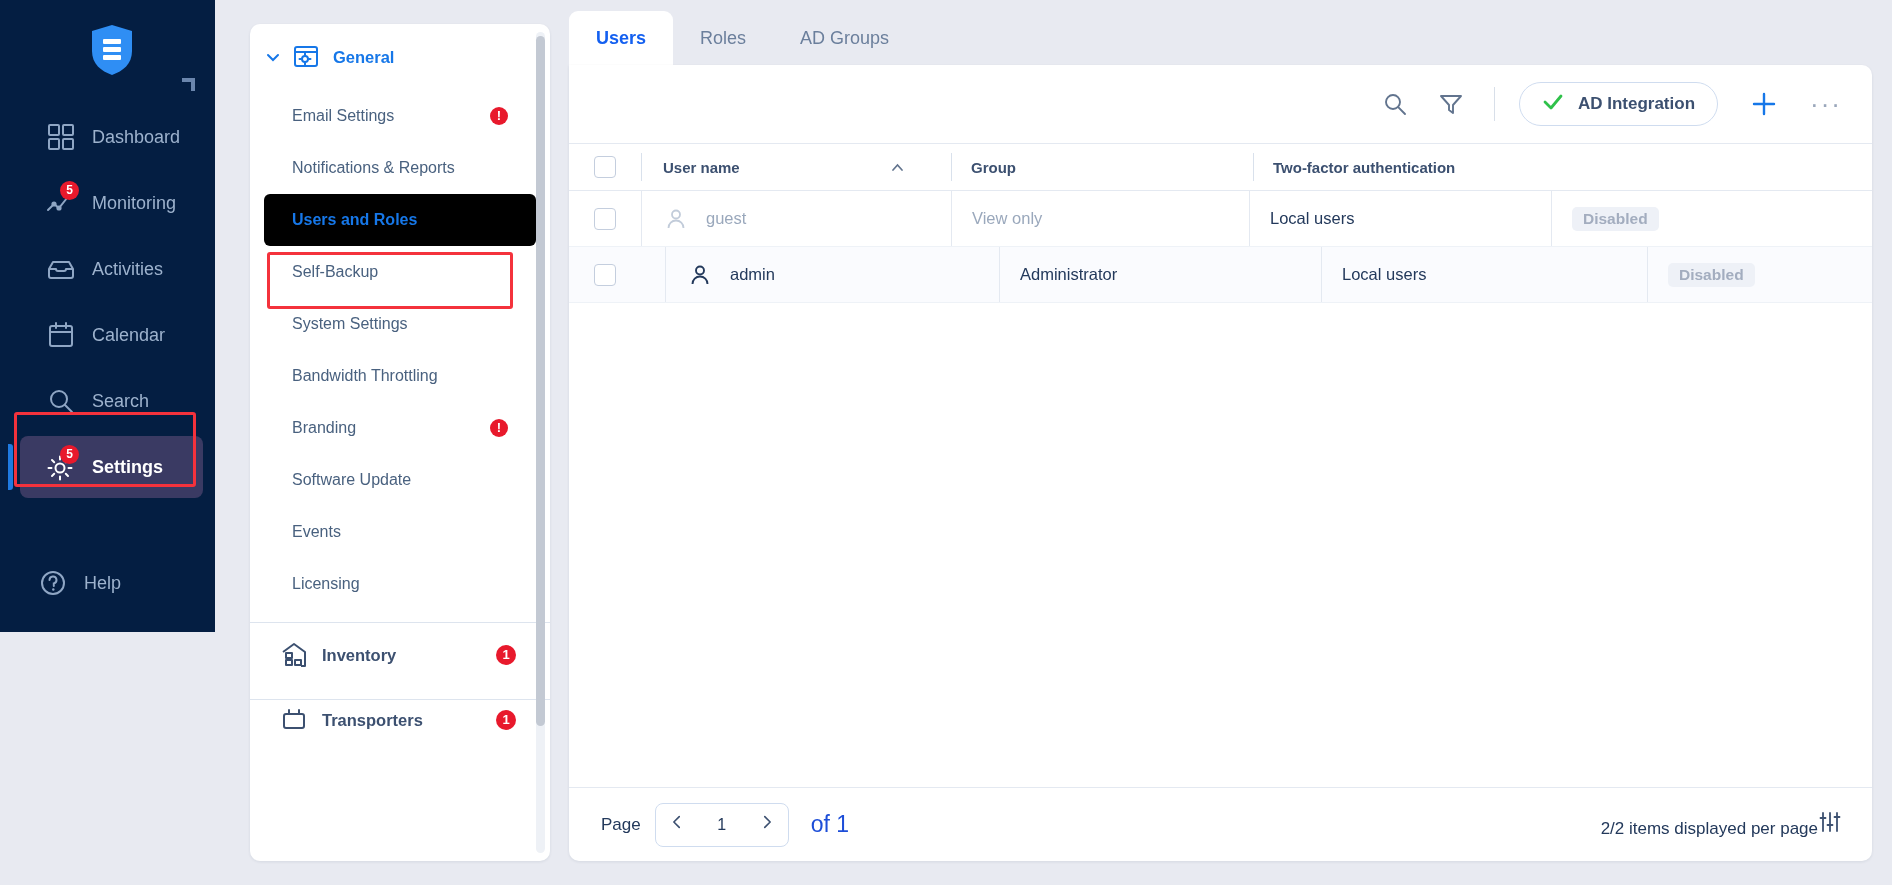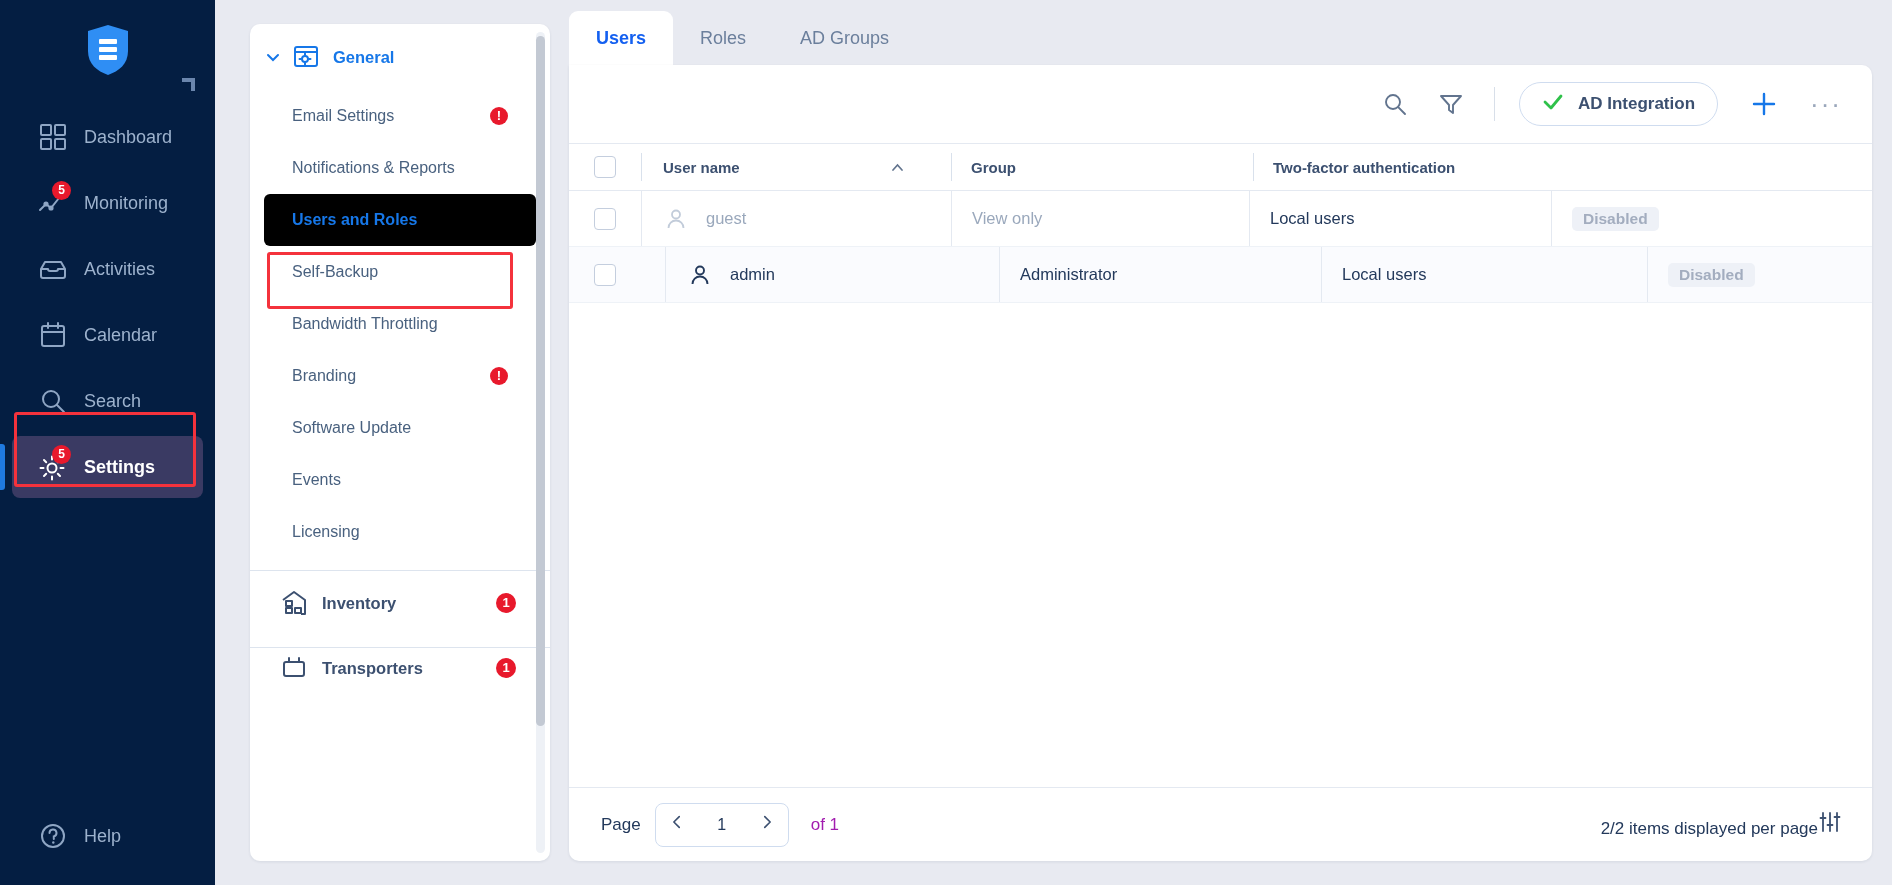--- a/index.html
+++ b/index.html
@@ -6,24 +6,25 @@
   html, body {
     width: 1892px; height: 885px;
     font-family: "Liberation Sans", sans-serif;
     background: #e8eaf1;
     overflow: hidden;
   }
   .app { display: flex; width: 1892px; height: 885px; position: relative; }
 
   
   .leftnav {
-    width: 215px; height: 885px;
+    width: 215px; height: 632px;
     background: #041e42;
     flex: 0 0 215px;
     position: relative;
+    padding-left: 8px;
   }
   .logo-wrap { height: 100px; display: flex; align-items: center; justify-content: center; position: relative; }
   .shield { width: 44px; height: 52px; position: relative; }
   .corner-mark {
     position: absolute; right: 20px; top: 78px;
     width: 13px; height: 13px;
     border-top: 4px solid #6b86ad; border-right: 4px solid #6b86ad;
   }
   .nav-list { margin-top: 6px; }
   .nav-item {
@@ -190,21 +191,21 @@
   .pager {
     display: flex; align-items: center;
     height: 44px; border: 1px solid #cfdcef; border-radius: 8px; background: #fff;
   }
   .pg-arrow { width: 42px; text-align: center; color: #3c5070; font-size: 20px; cursor: pointer; }
   .pg-num {
     width: 48px; text-align: center; color: #23395b; font-size: 16px;
     border: none; outline: none; background: transparent;
     font-family: "Liberation Sans", sans-serif;
   }
-  .pg-of { margin-left: 22px; color: #a21caf; font-size: 17px; }
+  .pg-of { margin-left: 22px; color: #1d4ed8; font-size: 23px; }
   .pg-right { margin-left: auto; display: flex; align-items: flex-end; color: #23395b; font-size: 17px; }
 </style>
 </head>
 <body>
 
 <div class="app">
 
   <div class="leftnav">
     <div class="logo-wrap">
       <div class="shield">
@@ -334,20 +335,23 @@
       </div>
 
       <div class="sp-item selected">
         <span>Users and Roles</span>
       </div>
 
       <div class="sp-item">
         <span>Self-Backup</span>
       </div>
 
+      <div class="sp-item">
+        <span>System Settings</span>
+      </div>
 
       <div class="sp-item">
         <span>Bandwidth Throttling</span>
       </div>
 
       <div class="sp-item">
         <span>Branding</span>
         <span class="warn">!</span>
       </div>
 

